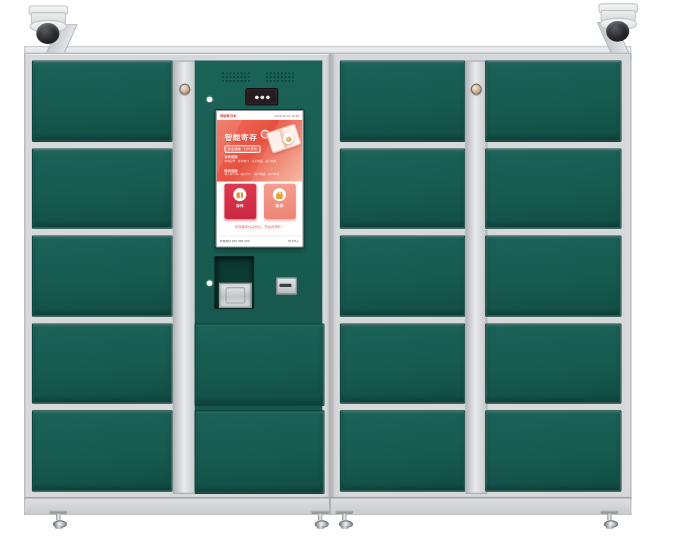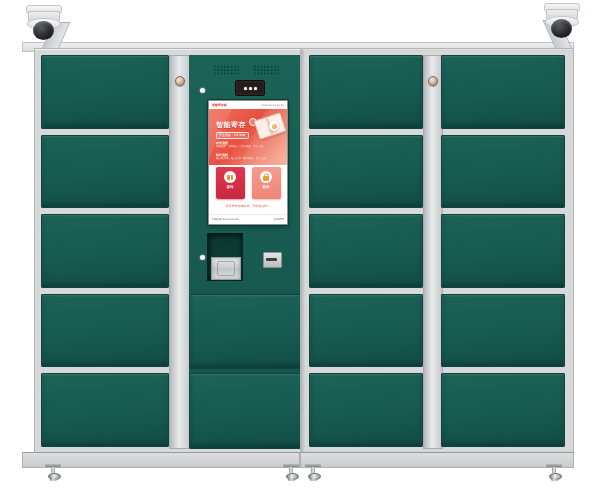--- a/index.html
+++ b/index.html
@@ -4,21 +4,21 @@
 <style>
   html,body{margin:0;padding:0;background:#ffffff;}
   #stage{position:relative;width:613px;height:489px;background:#ffffff;overflow:hidden;
          font-family:"DejaVu Sans","Liberation Sans",sans-serif;}
 
   
   .top-face{position:absolute;left:22px;top:42px;width:550px;height:8px;
             background:linear-gradient(180deg,#eef0f1,#d9dbdd);border:1px solid #bfc2c5;}
   .unit{position:absolute;top:48px;height:404px;background:#d6d8da;
         border:1px solid #b2b5b8;box-shadow:inset 0 1px 0 #eff0f1, inset -1px 0 2px rgba(0,0,0,.12);}
-  #unit-left{left:22px;width:276px;margin-left:12px;}
+  #unit-left{left:22px;width:276px;}
   #unit-right{left:300px;width:272px;box-shadow:inset 2px 0 3px rgba(0,0,0,.18), inset 0 1px 0 #eff0f1;}
   .base{position:absolute;top:452px;height:14px;background:linear-gradient(180deg,#dcdee0,#c9cbcd);
         border:1px solid #aeb1b4;border-top:1px solid #97999c;}
   #base-left{left:22px;width:276px;}
   #base-right{left:300px;width:272px;}
 
   
   .door-col{position:absolute;top:6px;height:392px;display:flex;flex-direction:column;gap:6px;}
   .door{flex:1;background:linear-gradient(175deg,#1b6257 0%,#175a50 55%,#114d45 100%);
         border:1px solid #0d453e;border-radius:1px;

